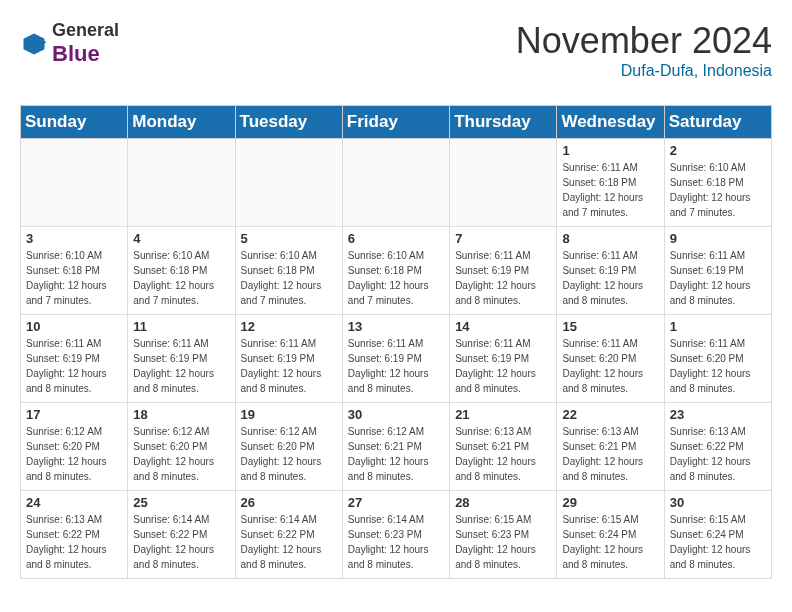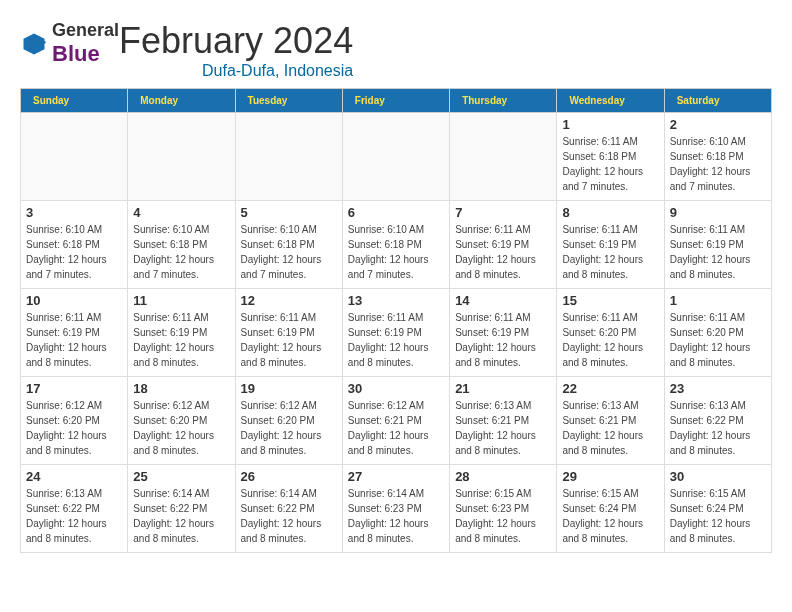--- a/index.html
+++ b/index.html
@@ -5,22 +5,23 @@
     * { box-sizing: border-box; margin: 0; padding: 0; }
     body {
       font-family: Arial, sans-serif;
       background: #fff;
       width: 792px;
       min-height: 612px;
       padding: 20px;
     }
     .header-area {
       display: flex;
+      justify-content: space-between;
       align-items: flex-start;
-      margin-bottom: 8px;
+      margin-bottom: 25px;
     }
     .logo {
       display: flex;
       align-items: center;
       gap: 4px;
     }
     .logo-text-general {
       font-size: 18px;
       font-weight: bold;
       color: #333;
@@ -46,23 +47,23 @@
       font-size: 16px;
       color: #0369a1;
     }
     table {
       width: 100%;
       border-collapse: collapse;
       table-layout: fixed;
     }
     thead tr th {
       background: #1a6faf;
-      color: #fde047;
-      padding: 6px 12px;
-      font-size: 10px;
+      color: #ffffff;
+      padding: 6px 4px;
+      font-size: 17px;
       font-weight: bold;
       text-align: left;
       border: 1px solid #ccc;
     }
     tbody tr td {
       vertical-align: top;
       border: 1px solid #ddd;
       padding: 4px 5px;
       font-size: 10.5px;
       color: #333;
@@ -92,21 +93,21 @@
     <svg class="logo-icon" viewBox="0 0 32 32" xmlns="http://www.w3.org/2000/svg">
       <polygon points="16,4 28,10 28,22 16,28 4,22 4,10" fill="#1a6faf"></polygon>
       <polygon points="22,8 30,14 22,20" fill="#1a6faf"></polygon>
     </svg>
     <div>
       <span class="logo-text-general">General</span><br>
       <span class="logo-text-blue">Blue</span>
     </div>
   </div>
   <div class="title-area">
-    <div class="month-title">February 2024</div>
+    <div class="month-title">November 2024</div>
     <div class="location-title">Dufa-Dufa, Indonesia</div>
   </div>
 </div>
 
 <table>
   <thead>
     <tr id="weekday-header">
     <th>Sunday</th>
         <th>Monday</th>
         <th>Tuesday</th>

